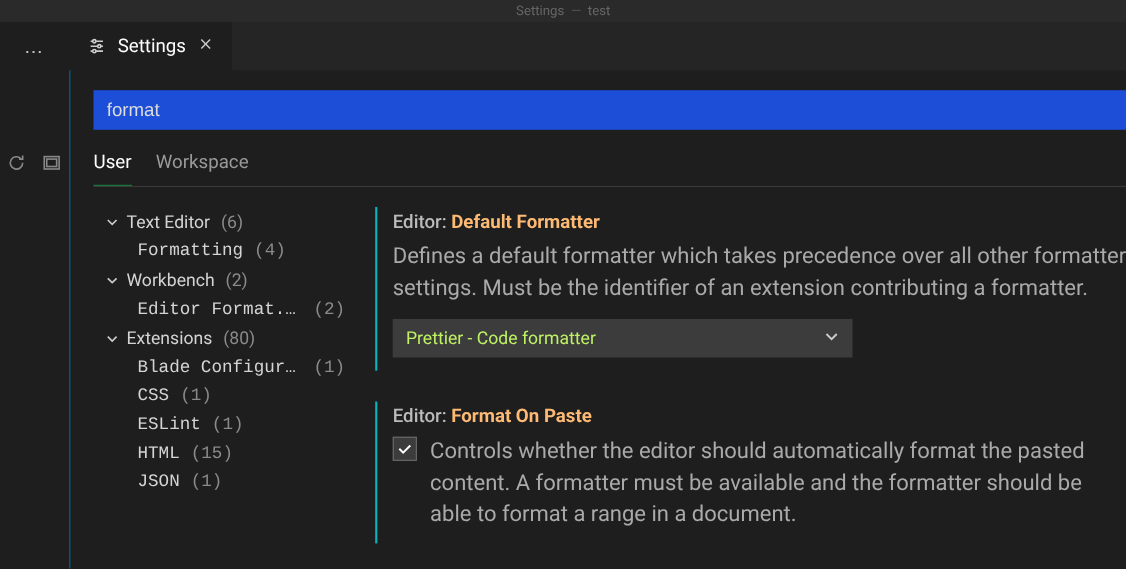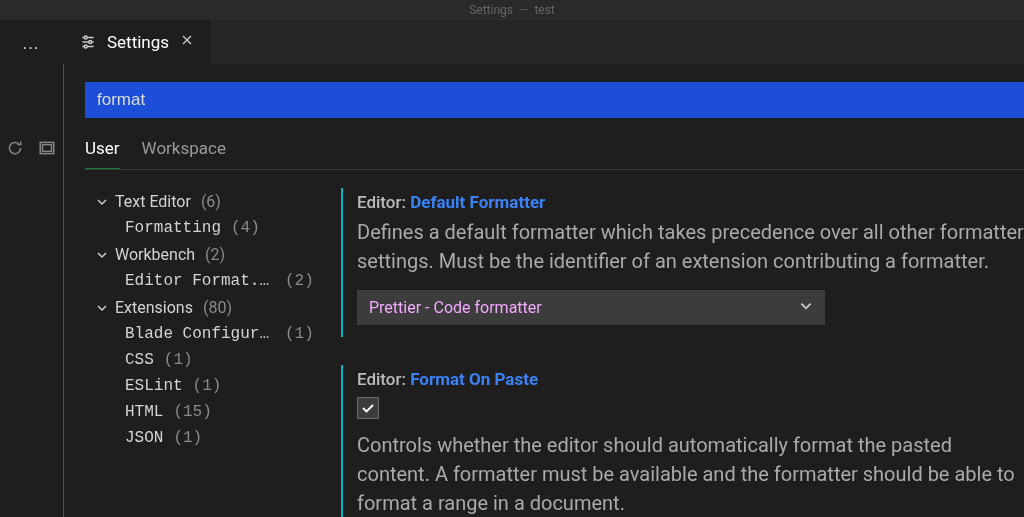--- a/index.html
+++ b/index.html
@@ -140,44 +140,43 @@
   .setting {
     border-left: 2px solid #00b7c3;
     padding: 4px 0 12px 14px;
     margin-bottom: 28px;
   }
   .setting-title {
     font-size: 17px;
     margin-bottom: 6px;
   }
   .setting-title .scope { color: #bbbbbb; font-weight: 500; }
-  .setting-title .name { color: #3b82f6; font-weight: 700; }
+  .setting-title .name { color: #fdba74; font-weight: 700; }
   .setting-desc {
     color: #aaaaaa;
     font-size: 20px;
     line-height: 1.45;
     margin-bottom: 14px;
   }
   .dropdown {
     background: #3c3c3c;
     padding: 8px 12px;
-    width: 468px;
+    width: 418px;
     display: flex;
     align-items: center;
     justify-content: space-between;
-    color: #f0abfc;
+    color: #bef264;
     font-size: 16px;
     cursor: pointer;
   }
   .dropdown svg { width: 14px; height: 14px; }
   .checkbox-row {
     display: flex;
     gap: 12px;
     align-items: flex-start;
-    flex-direction: column;
   }
   .checkbox {
     width: 22px;
     height: 22px;
     border: 1px solid #6b6b6b;
     background: #3c3c3c;
     display: flex;
     align-items: center;
     justify-content: center;
     flex-shrink: 0;

